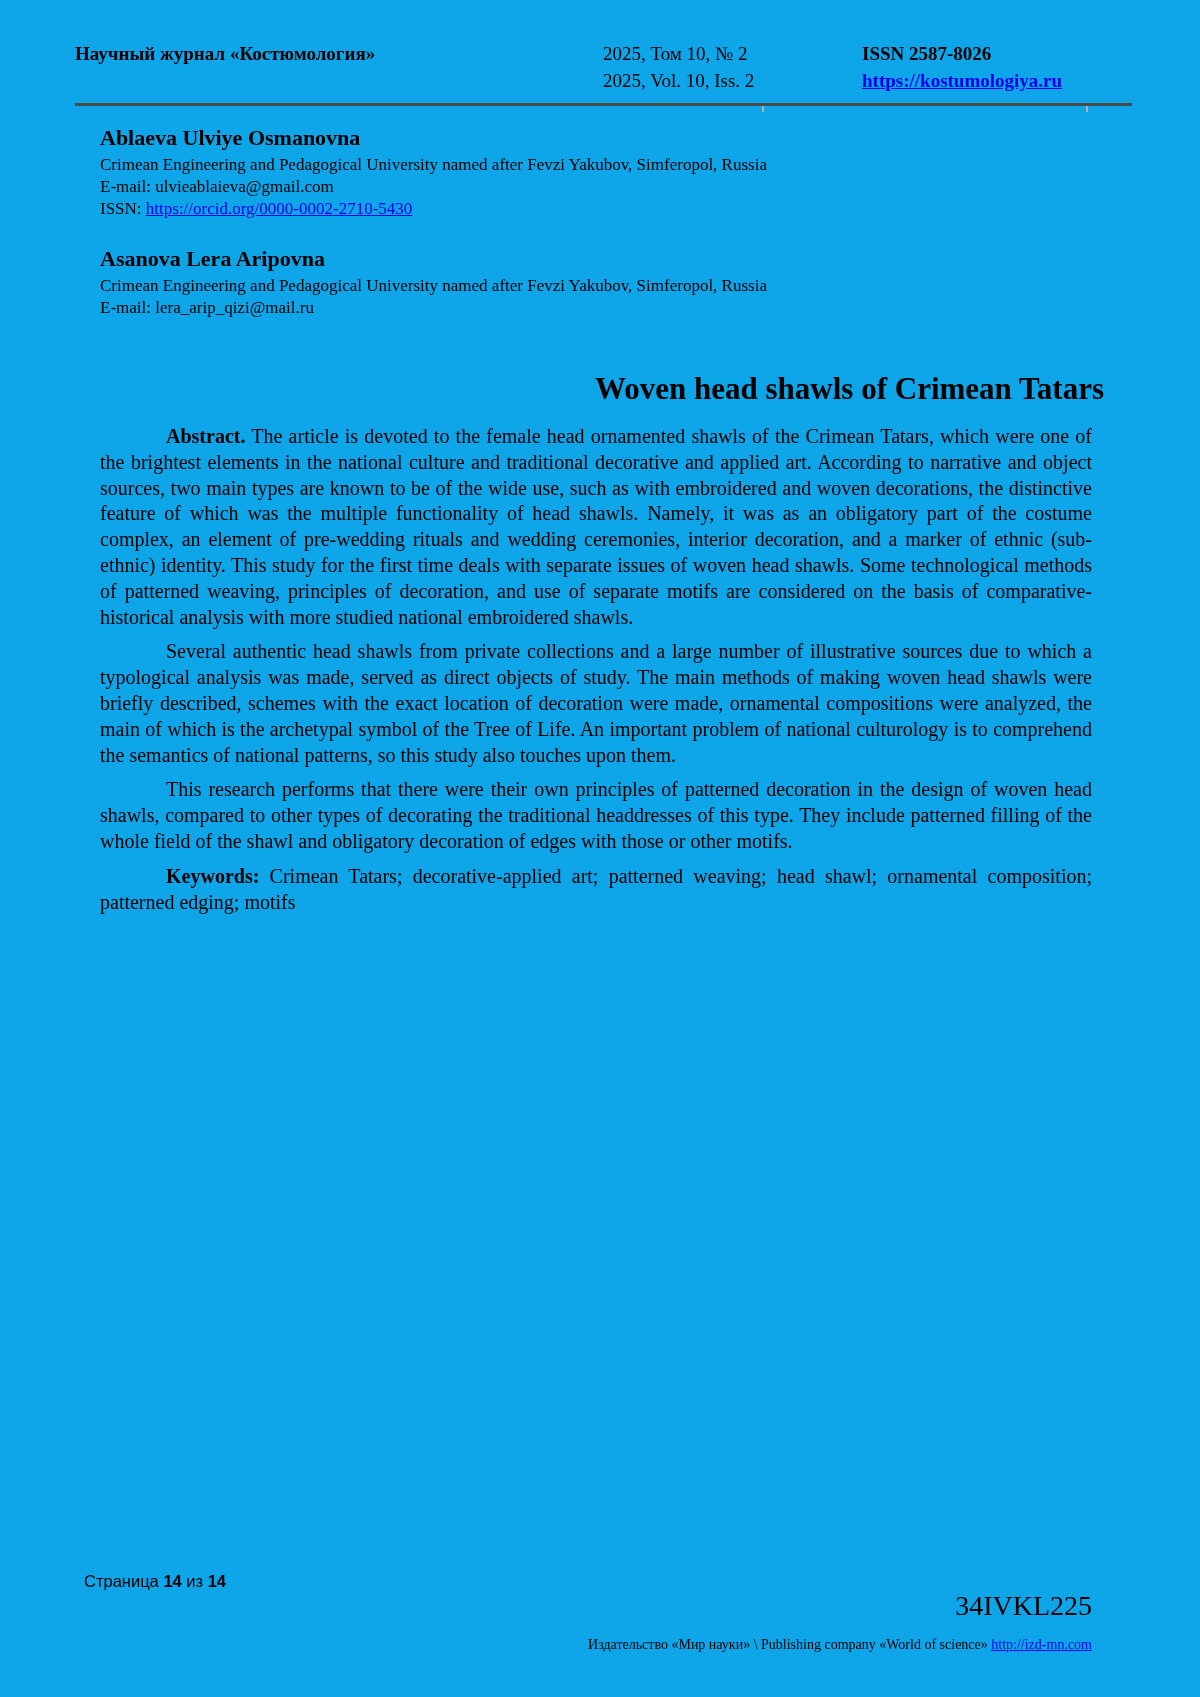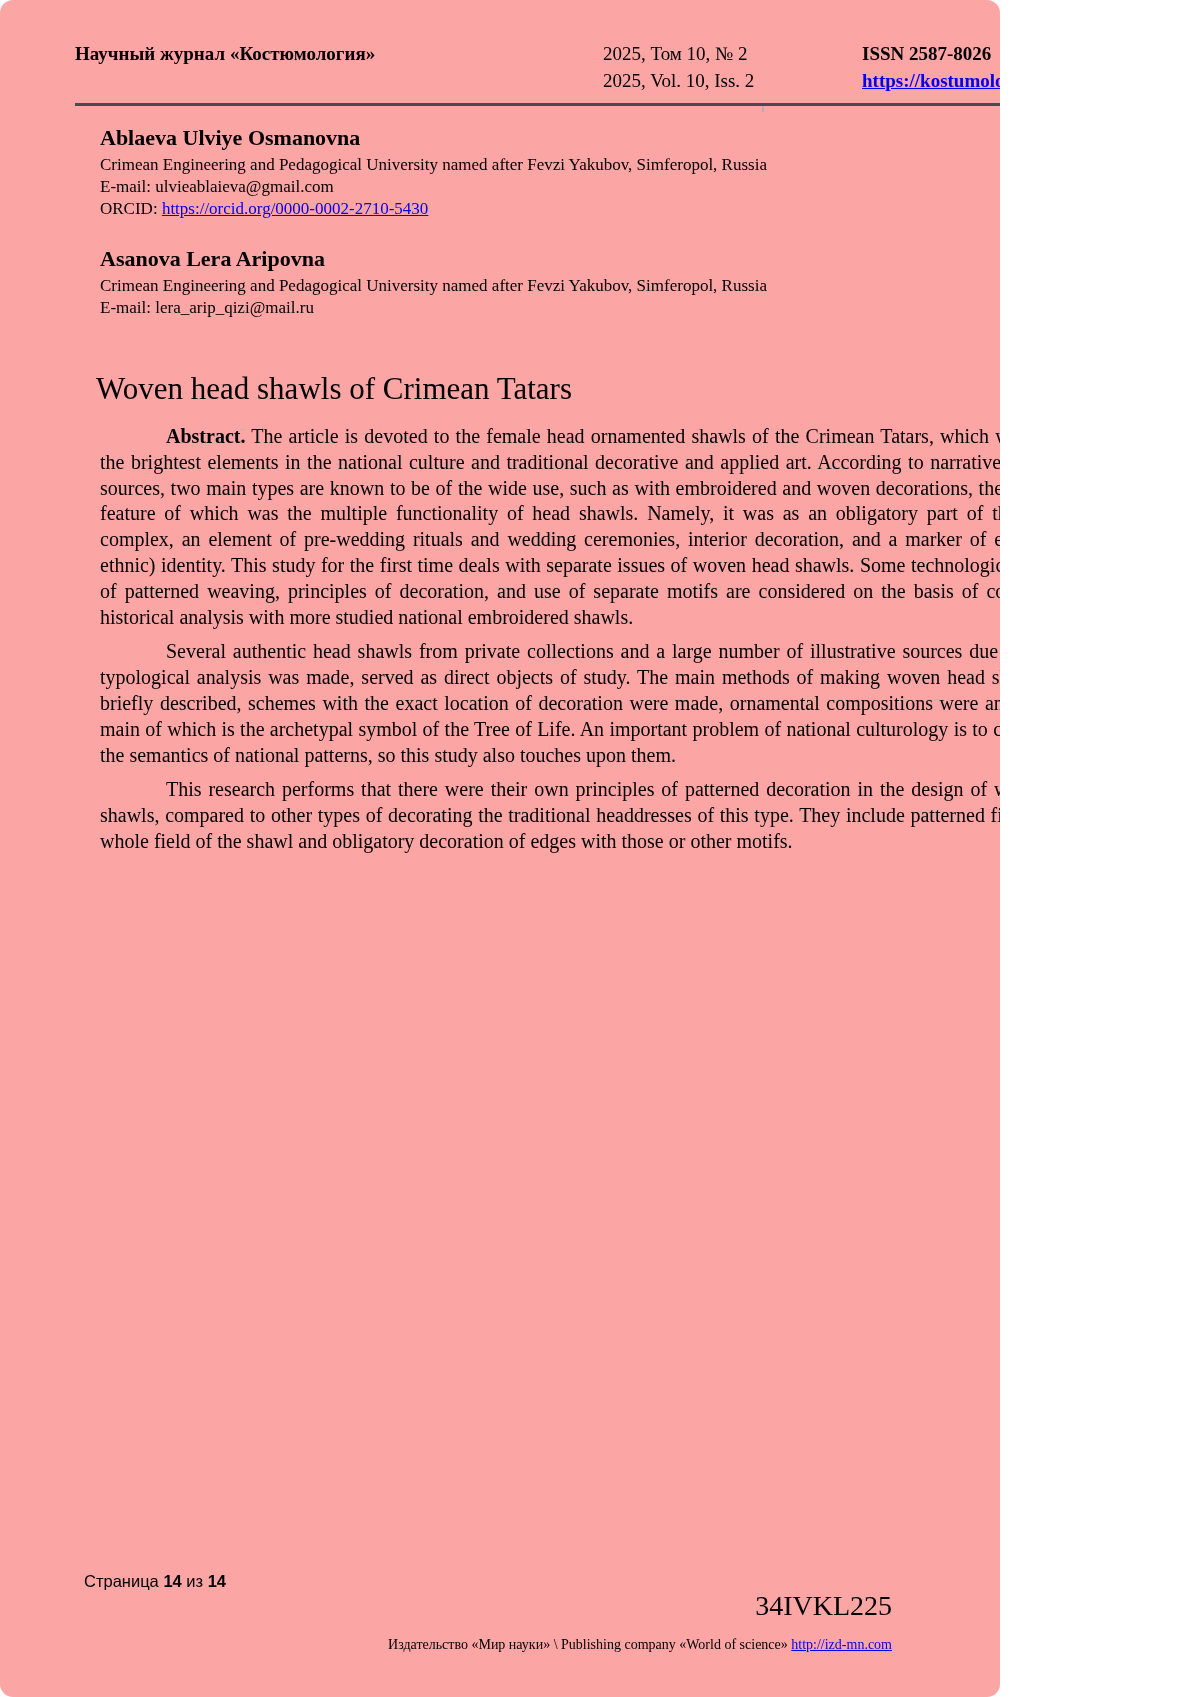--- a/index.html
+++ b/index.html
@@ -1,25 +1,24 @@
 <!DOCTYPE html>
 <html><head>
 <meta charset="utf-8">
 <style>
   * { margin: 0; padding: 0; box-sizing: border-box; }
   html, body { background: #ffffff; }
   .page {
     position: relative;
-    width: 1000px;
+    width: 1200px;
     height: 1697px;
-    background: #fca5a5;
+    background: #0ea5e9;
     font-family: "Liberation Serif", "DejaVu Serif", serif;
     color: #000000;
     overflow: hidden;
-    border-radius: 13px;
   }
   
   .hdr {
     position: absolute;
     top: 40px; left: 75px;
     width: 1057px;
     display: flex;
     padding-bottom: 9px;
     border-bottom: 3px solid #4a4a4a;
     font-size: 19px;
@@ -43,25 +42,25 @@
     top: 124px; left: 100px;
     width: 992px;
     text-align: left;
   }
   .author-block + .author-block { margin-top: 25px; }
   .author-name { font-size: 22px; font-weight: bold; line-height: 27px; margin-bottom: 3px; }
   .author-line { font-size: 17px; line-height: 22px; }
   
   .title {
     position: absolute;
-    top: 370px; left: 96px;
+    top: 370px; left: 112px;
     width: 992px;
-    text-align: left;
+    text-align: right;
     font-size: 31px;
-    font-weight: normal;
+    font-weight: bold;
     line-height: 38px;
   }
   .body-text {
     position: absolute;
     top: 424px; left: 100px;
     width: 992px;
     font-size: 20px;
     line-height: 25.8px;
     text-align: justify;
   }
@@ -105,35 +104,36 @@
     </div>
     <span class="tick tick1"></span>
     <span class="tick tick2"></span>
   </header>
 
   <section class="authors">
     <div class="author-block">
       <div class="author-name">Ablaeva Ulviye Osmanovna</div>
       <div class="author-line">Crimean Engineering and Pedagogical University named after Fevzi Yakubov, Simferopol, Russia</div>
       <div class="author-line">E-mail: ulvieablaieva@gmail.com</div>
-      <div class="author-line"><span>ORCID: </span><a class="link" href="#">https://orcid.org/0000-0002-2710-5430</a></div>
+      <div class="author-line"><span>ISSN: </span><a class="link" href="#">https://orcid.org/0000-0002-2710-5430</a></div>
     </div>
     <div class="author-block">
       <div class="author-name">Asanova Lera Aripovna</div>
       <div class="author-line">Crimean Engineering and Pedagogical University named after Fevzi Yakubov, Simferopol, Russia</div>
       <div class="author-line">E-mail: lera_arip_qizi@mail.ru</div>
     </div>
   </section>
 
   <h1 class="title">Woven head shawls of Crimean Tatars</h1>
 
   <div class="body-text">
     <p><span class="bold">Abstract.</span> <span>The article is devoted to the female head ornamented shawls of the Crimean Tatars, which were one of the brightest elements in the national culture and traditional decorative and applied art. According to narrative and object sources, two main types are known to be of the wide use, such as with embroidered and woven decorations, the distinctive feature of which was the multiple functionality of head shawls. Namely, it was as an obligatory part of the costume complex, an element of pre-wedding rituals and wedding ceremonies, interior decoration, and a marker of ethnic (sub-ethnic) identity. This study for the first time deals with separate issues of woven head shawls. Some technological methods of patterned weaving, principles of decoration, and use of separate motifs are considered on the basis of comparative-historical analysis with more studied national embroidered shawls.</span></p>
     <p>Several authentic head shawls from private collections and a large number of illustrative sources due to which a typological analysis was made, served as direct objects of study. The main methods of making woven head shawls were briefly described, schemes with the exact location of decoration were made, ornamental compositions were analyzed, the main of which is the archetypal symbol of the Tree of Life. An important problem of national culturology is to comprehend the semantics of national patterns, so this study also touches upon them.</p>
     <p>This research performs that there were their own principles of patterned decoration in the design of woven head shawls, compared to other types of decorating the traditional headdresses of this type. They include patterned filling of the whole field of the shawl and obligatory decoration of edges with those or other motifs.</p>
+    <p><span class="bold">Keywords:</span> <span>Crimean Tatars; decorative-applied art; patterned weaving; head shawl; ornamental composition; patterned edging; motifs</span></p>
   </div>
 
   <div class="page-label"><span>Страница </span><span class="bold">14</span><span> из </span><span class="bold">14</span></div>
 
   <div class="article-id">34IVKL225</div>
 
   <div class="publisher"><span>Издательство «Мир науки» \ Publishing company «World of science» </span><a class="link" href="#">http://izd-mn.com</a></div>
 
 </div>
 

